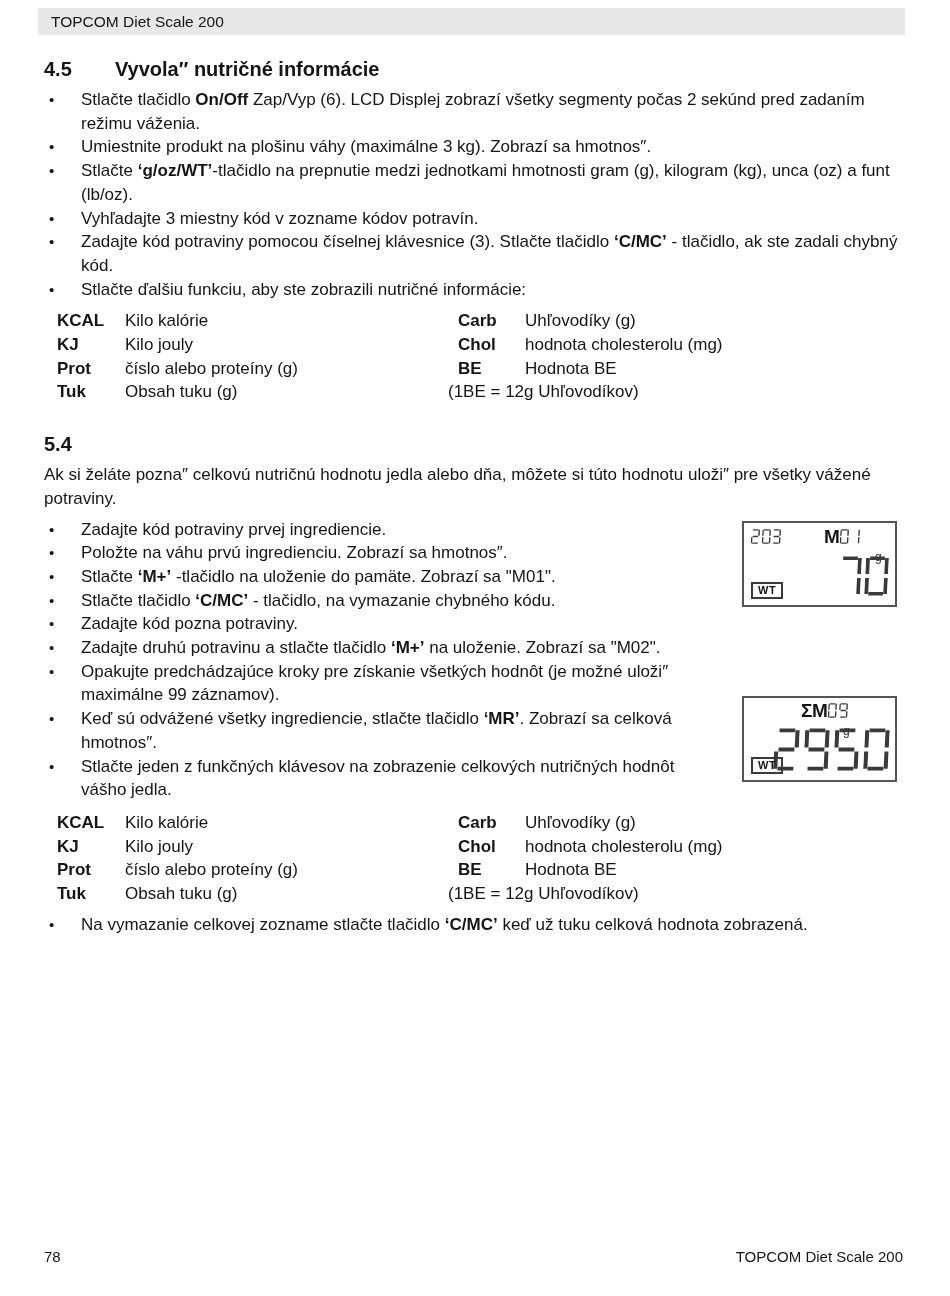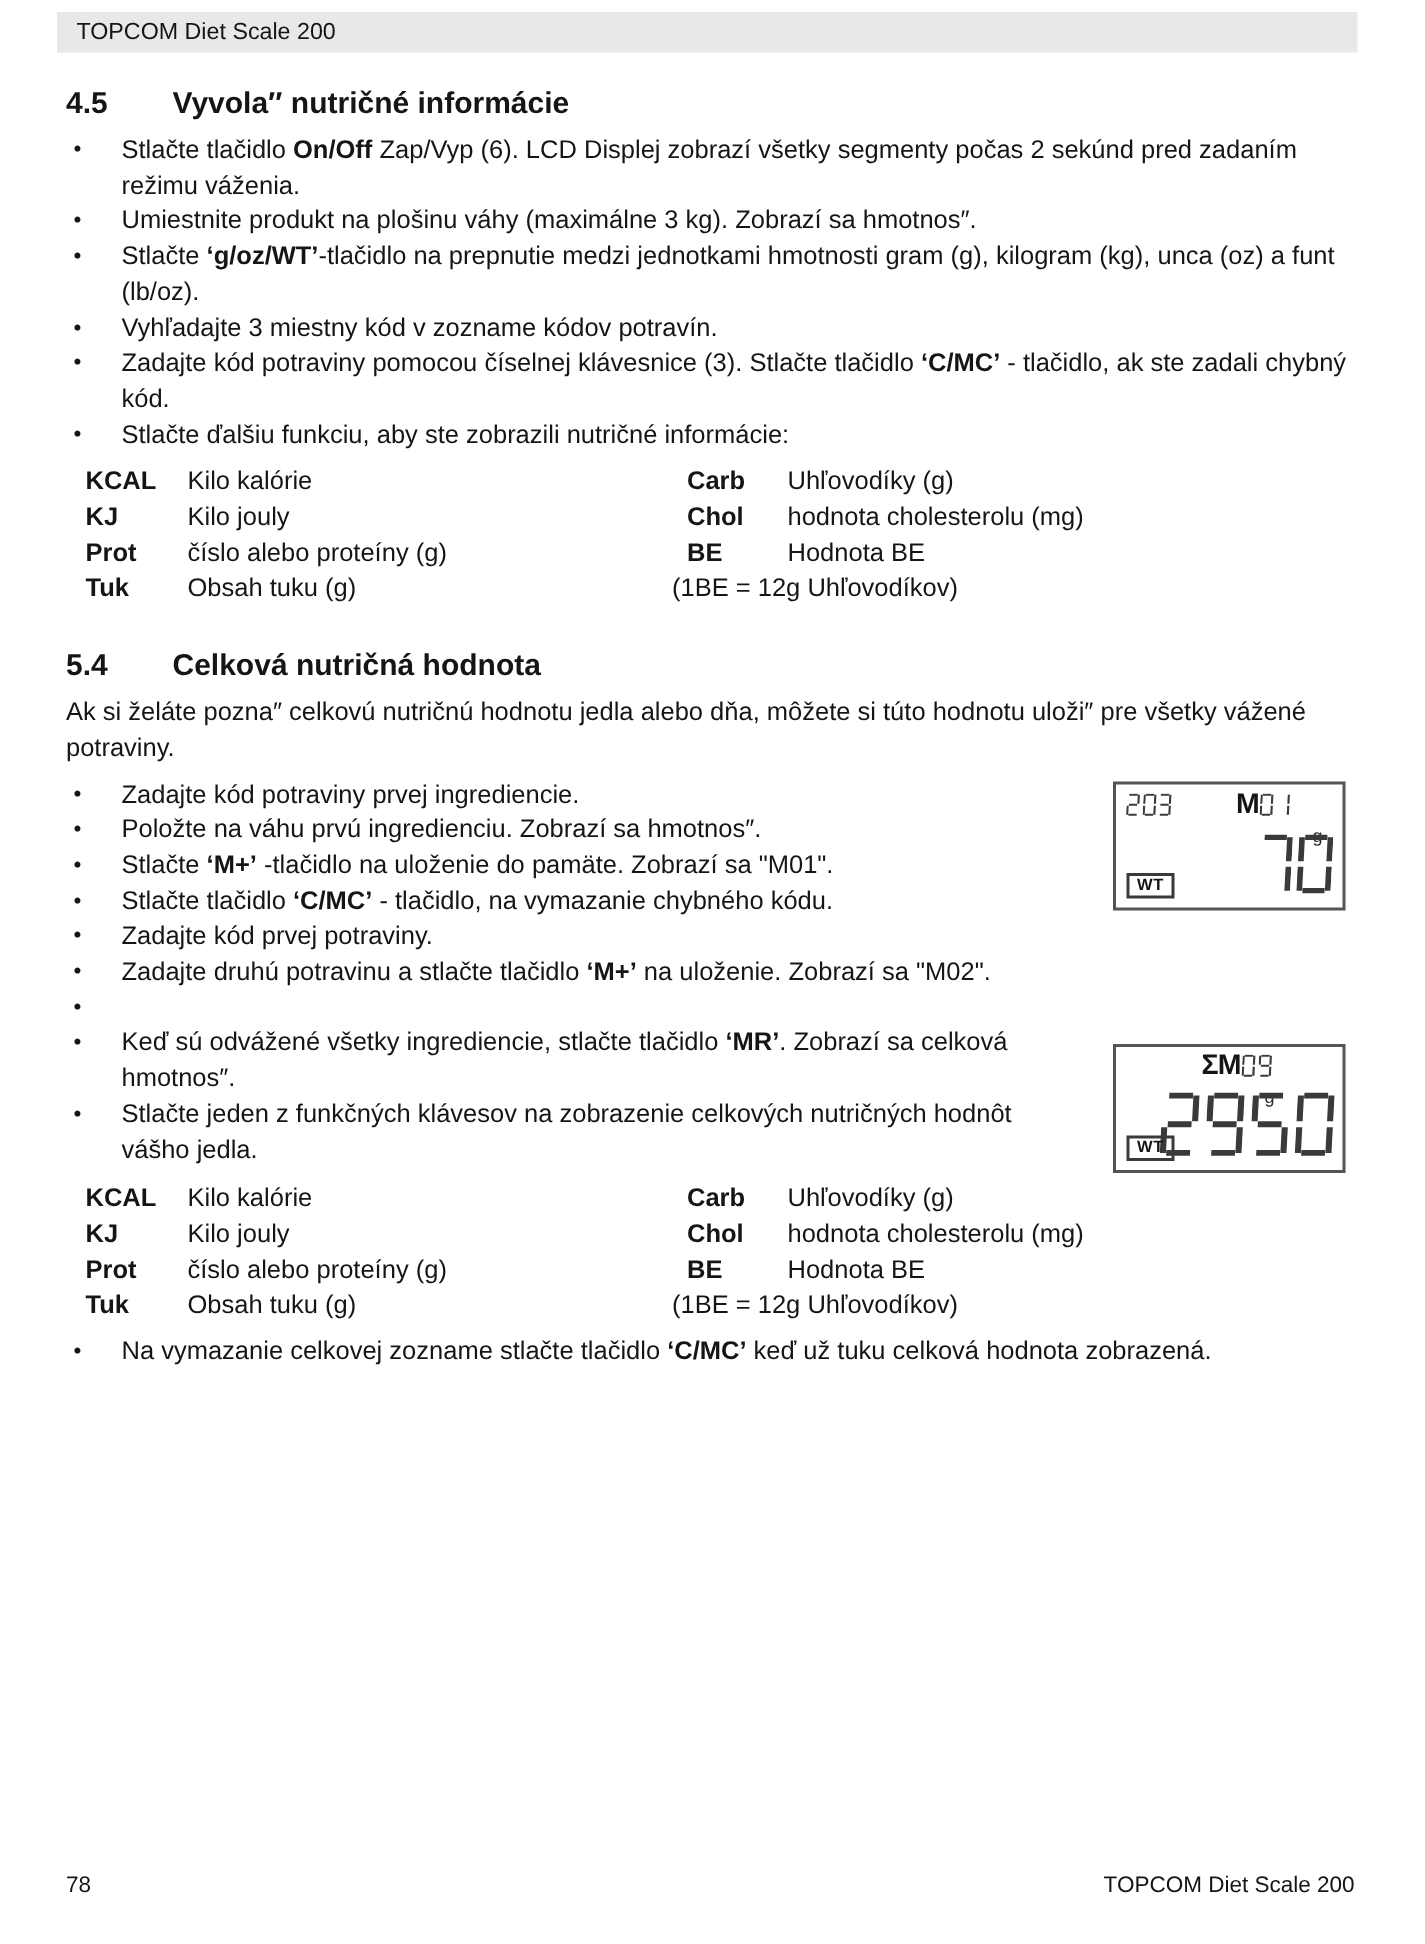--- a/index.html
+++ b/index.html
@@ -101,21 +101,20 @@
     <div class="abbr-desc">číslo alebo proteíny (g)</div>
     <div class="abbr-key" style="font-weight: 700;">BE</div>
     <div class="abbr-desc">Hodnota BE</div>
     <div class="abbr-key" style="font-weight: 700;">Tuk</div>
     <div class="abbr-desc">Obsah tuku (g)</div>
     <div class="abbr-footnote" style="grid-column: 3 / 5;">(1BE = 12g Uhľovodíkov)</div>
   </div>
 
 <div class="section-heading sec54-heading">
   <span class="num">5.4</span>
-  <span>Celková nutričná hodnota</span>
 </div>
 
 <p class="intro">Ak si želáte pozna″ celkovú nutričnú hodnotu jedla alebo dňa, môžete si túto hodnotu uloži″ pre všetky vážené potraviny.</p>
 
 <ul class="bullets list54">
     <li>
       <span class="marker">•</span>
       <span class="btext"><span>Zadajte kód potraviny prvej ingrediencie.</span></span>
     </li>
     <li>
@@ -125,28 +124,29 @@
     <li>
       <span class="marker">•</span>
       <span class="btext"><span>Stlačte </span><span style="font-weight: 700;">‘M+’</span><span> -tlačidlo na uloženie do pamäte. Zobrazí sa "M01".</span></span>
     </li>
     <li>
       <span class="marker">•</span>
       <span class="btext"><span>Stlačte tlačidlo </span><span style="font-weight: 700;">‘C/MC’</span><span> - tlačidlo, na vymazanie chybného kódu.</span></span>
     </li>
     <li>
       <span class="marker">•</span>
-      <span class="btext"><span>Zadajte kód prvej potraviny.</span></span>
+      <span class="btext"><span>Zadajte kód pozna potraviny.</span></span>
     </li>
     <li>
       <span class="marker">•</span>
       <span class="btext"><span>Zadajte druhú potravinu a stlačte tlačidlo </span><span style="font-weight: 700;">‘M+’</span><span> na uloženie. Zobrazí sa "M02".</span></span>
     </li>
     <li>
       <span class="marker">•</span>
+      <span class="btext"><span>Opakujte predchádzajúce kroky pre získanie všetkých hodnôt (je možné uloži″ maximálne 99 záznamov).</span></span>
     </li>
     <li>
       <span class="marker">•</span>
       <span class="btext"><span>Keď sú odvážené všetky ingrediencie, stlačte tlačidlo </span><span style="font-weight: 700;">‘MR’</span><span>. Zobrazí sa celková hmotnos″.</span></span>
     </li>
     <li>
       <span class="marker">•</span>
       <span class="btext"><span>Stlačte jeden z funkčných klávesov na zobrazenie celkových nutričných hodnôt vášho jedla.</span></span>
     </li>
   </ul>

